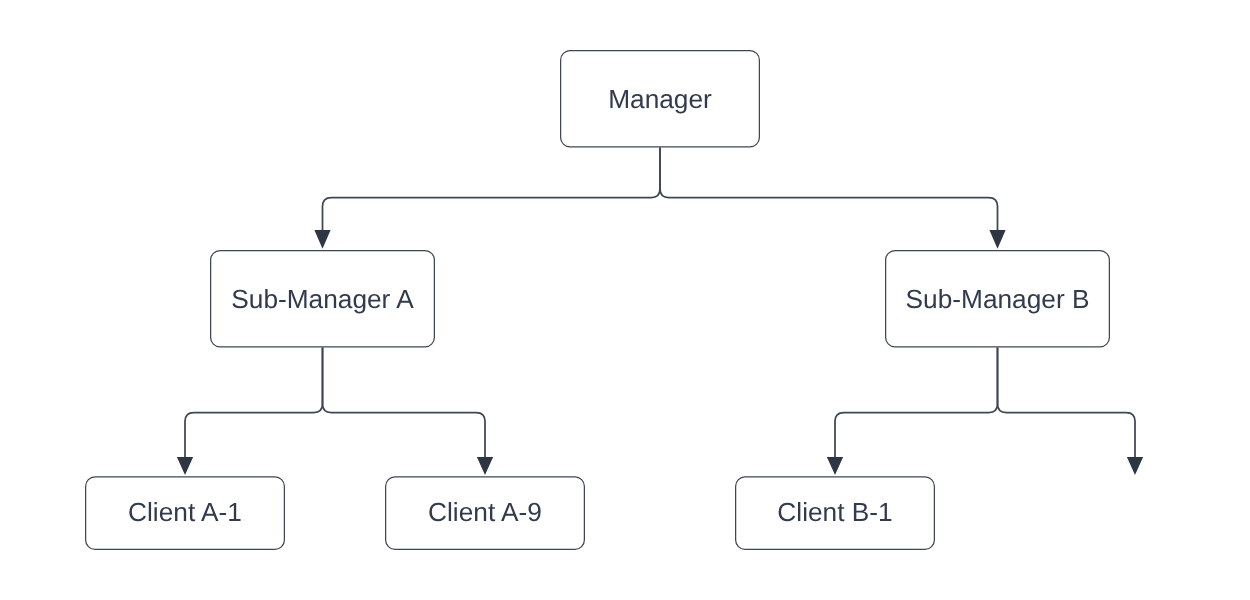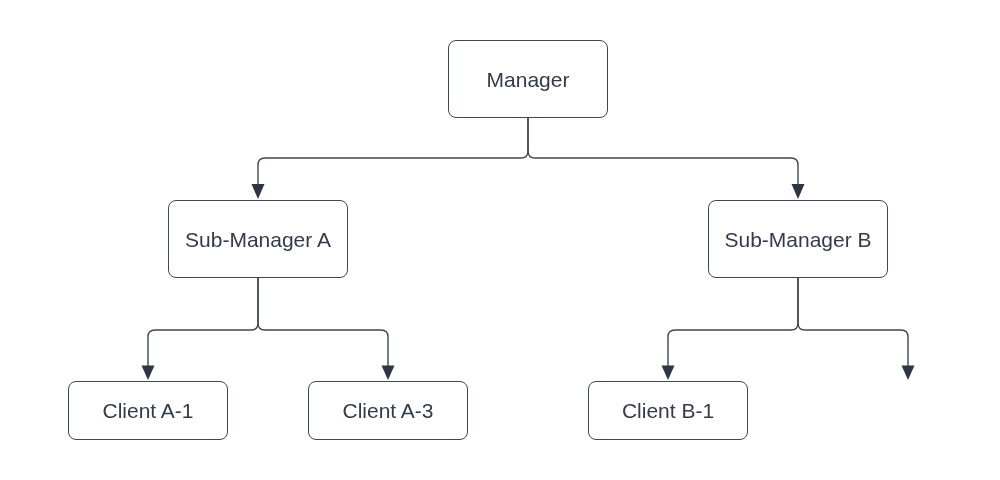--- a/index.html
+++ b/index.html
@@ -113,21 +113,21 @@
 
   <div class="node n-sub-a">
     <span>Sub-Manager A</span>
   </div>
 
   <div class="node n-ca1">
     <span>Client A-1</span>
   </div>
 
   <div class="node n-ca2">
-    <span>Client A-3</span>
+    <span>Client A-9</span>
   </div>
 
   <div class="node n-cb1">
     <span>Client B-1</span>
   </div>
 
 
 </div>
 
 </body></html>

